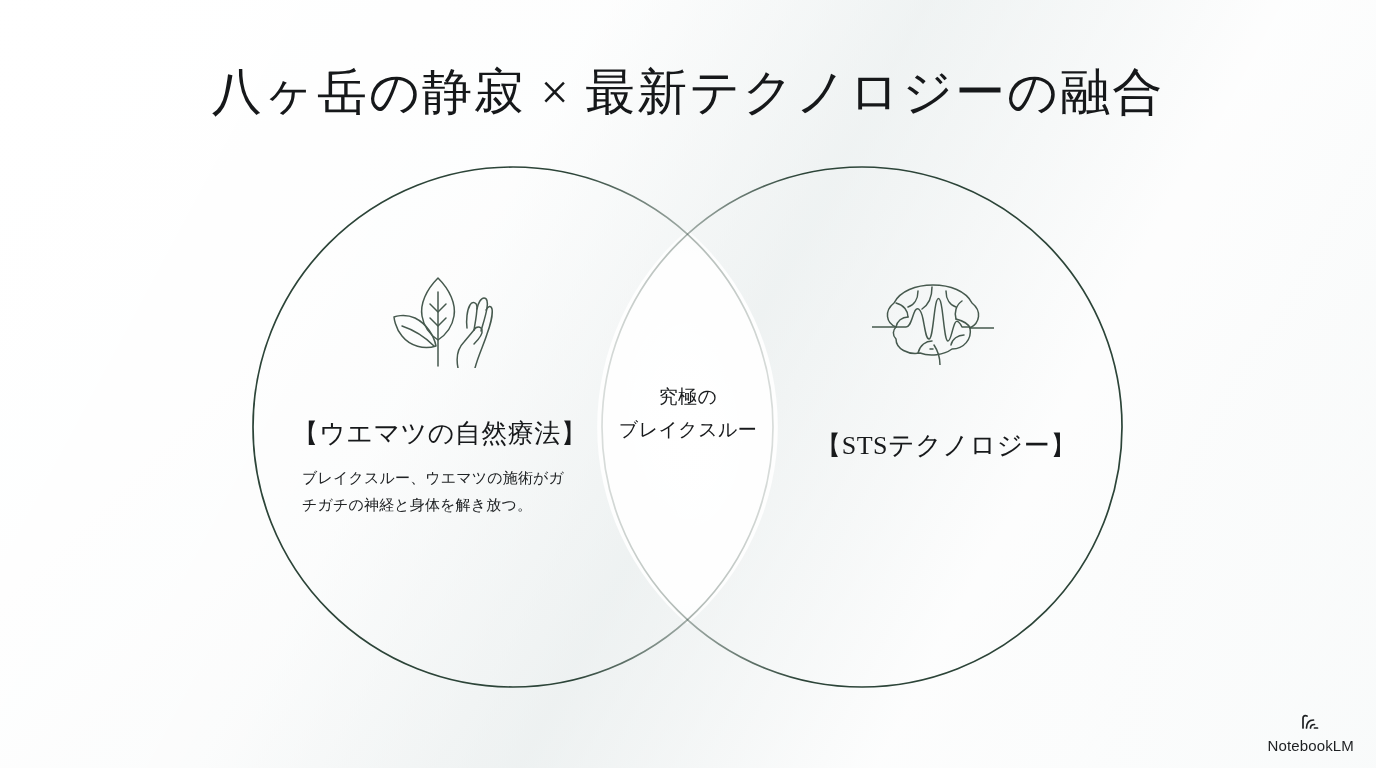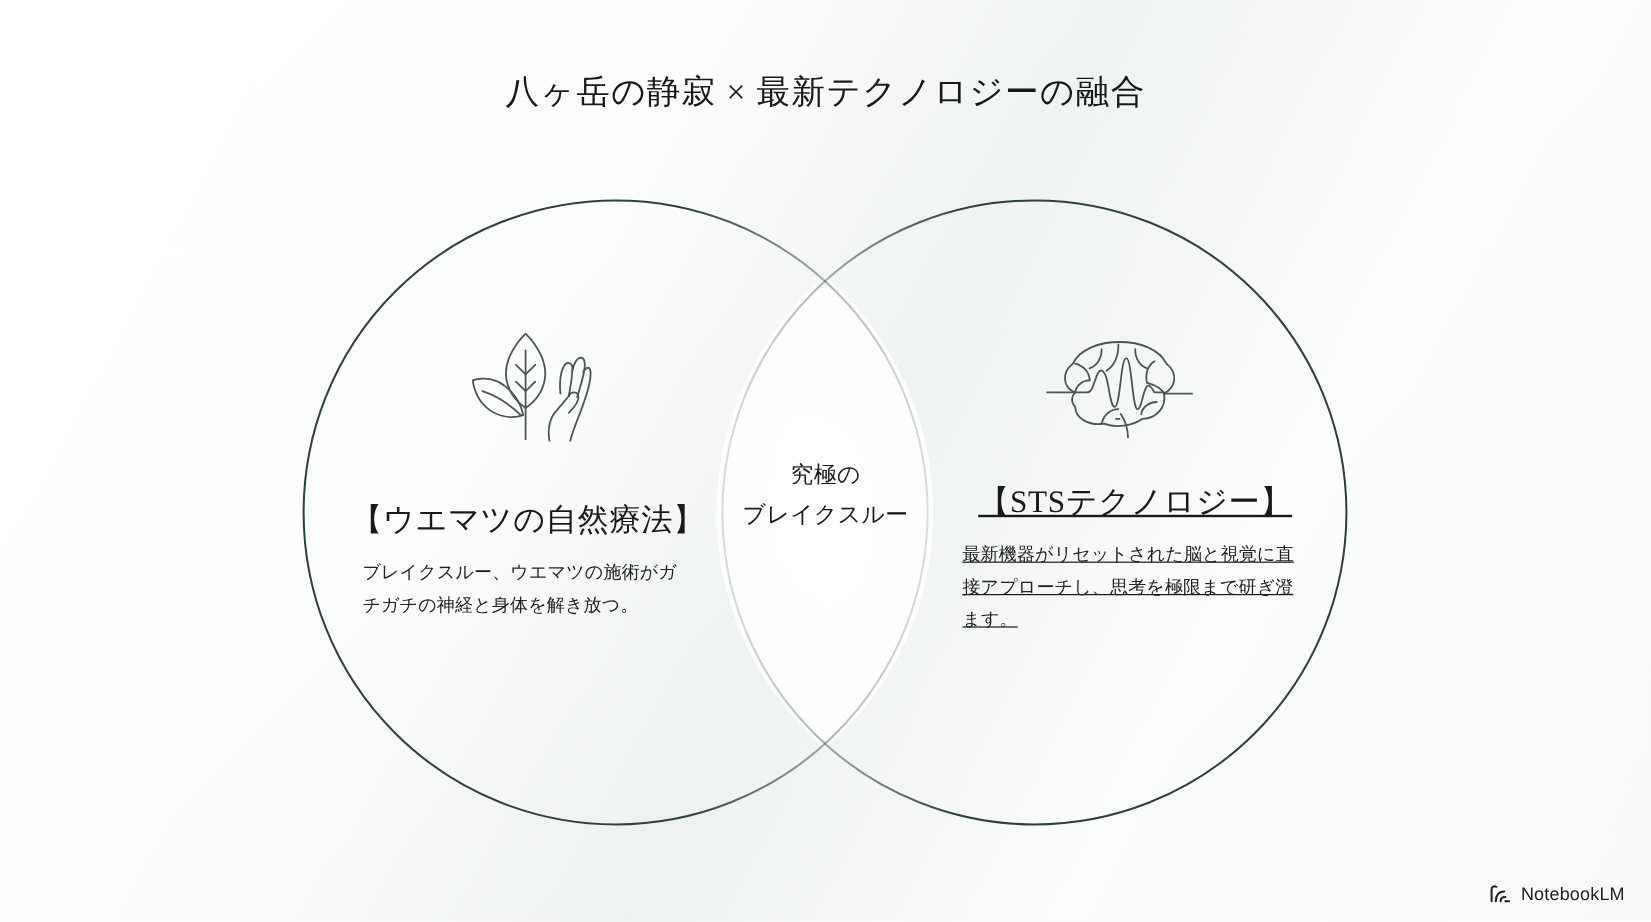--- a/index.html
+++ b/index.html
@@ -34,21 +34,21 @@
                       rgba(248,250,250,0.9) 100%);
     pointer-events: none;
   }
 
   .title {
     position: absolute;
     top: 60px;
     left: 0;
     width: 1376px;
     text-align: center;
-    font-size: 28px;
+    font-size: 50px;
     letter-spacing: 0.04em;
     color: #16181a;
     font-weight: 400;
     line-height: 1.3;
     white-space: nowrap;
   }
 
   .venn {
     position: absolute;
     left: 0;
@@ -58,21 +58,21 @@
   }
 
   
   .side-block {
     position: absolute;
     width: 300px;
     text-align: center;
     color: #17191b;
   }
   .side-block.left  { left: 290px; top: 388px; }
-  .side-block.right { left: 796px; top: 373px; text-decoration: underline; }
+  .side-block.right { left: 796px; top: 400px; }
 
   .side-heading {
     font-size: 26px;
     letter-spacing: 0.02em;
     line-height: 1.35;
     margin-bottom: 14px;
     white-space: nowrap;
     margin-top: 28px;
   }
   .side-body {
@@ -106,26 +106,27 @@
   .icon-wrap.leaf  { left: 382px; top: 272px; width: 112px; height: 96px; }
   .icon-wrap.brain { left: 872px; top: 283px; width: 122px; height: 82px; }
   .icon-wrap svg { width: 100%; height: 100%; display: block; }
 
   
   .watermark {
     position: absolute;
     right: 22px;
     bottom: 14px;
     display: flex;
-    align-items: flex-start;
+    align-items: center;
     gap: 7px;
     color: #1d1f21;
     font-family: "Liberation Sans", "DejaVu Sans", sans-serif;
     font-size: 15px;
     letter-spacing: 0.01em;
+    flex-direction: column;
   }
   .watermark svg { display: block; }
 </style>
 </head>
 <body>
 
 <div class="slide">
 
   <div class="sheen"></div>
 
@@ -213,21 +214,20 @@
     </svg>
   </div>
 
   <div class="side-block left">
     <div class="side-heading">【ウエマツの自然療法】</div>
     <div class="side-body">ブレイクスルー、ウエマツの施術がガチガチの神経と身体を解き放つ。</div>
   </div>
 
   <div class="side-block right">
     <div class="side-heading">【STSテクノロジー】</div>
-    <div class="side-body">最新機器がリセットされた脳と視覚に直接アプローチし、思考を極限まで研ぎ澄ます。</div>
   </div>
 
   <div class="center-block">
     <span class="c-line">究極の</span>
     <span class="c-line">ブレイクスルー</span>
   </div>
 
   <div class="watermark">
     <span>
       <svg width="19" height="16" viewBox="0 0 19 16" fill="none" stroke="#1d1f21" stroke-width="1.7" stroke-linecap="round">

